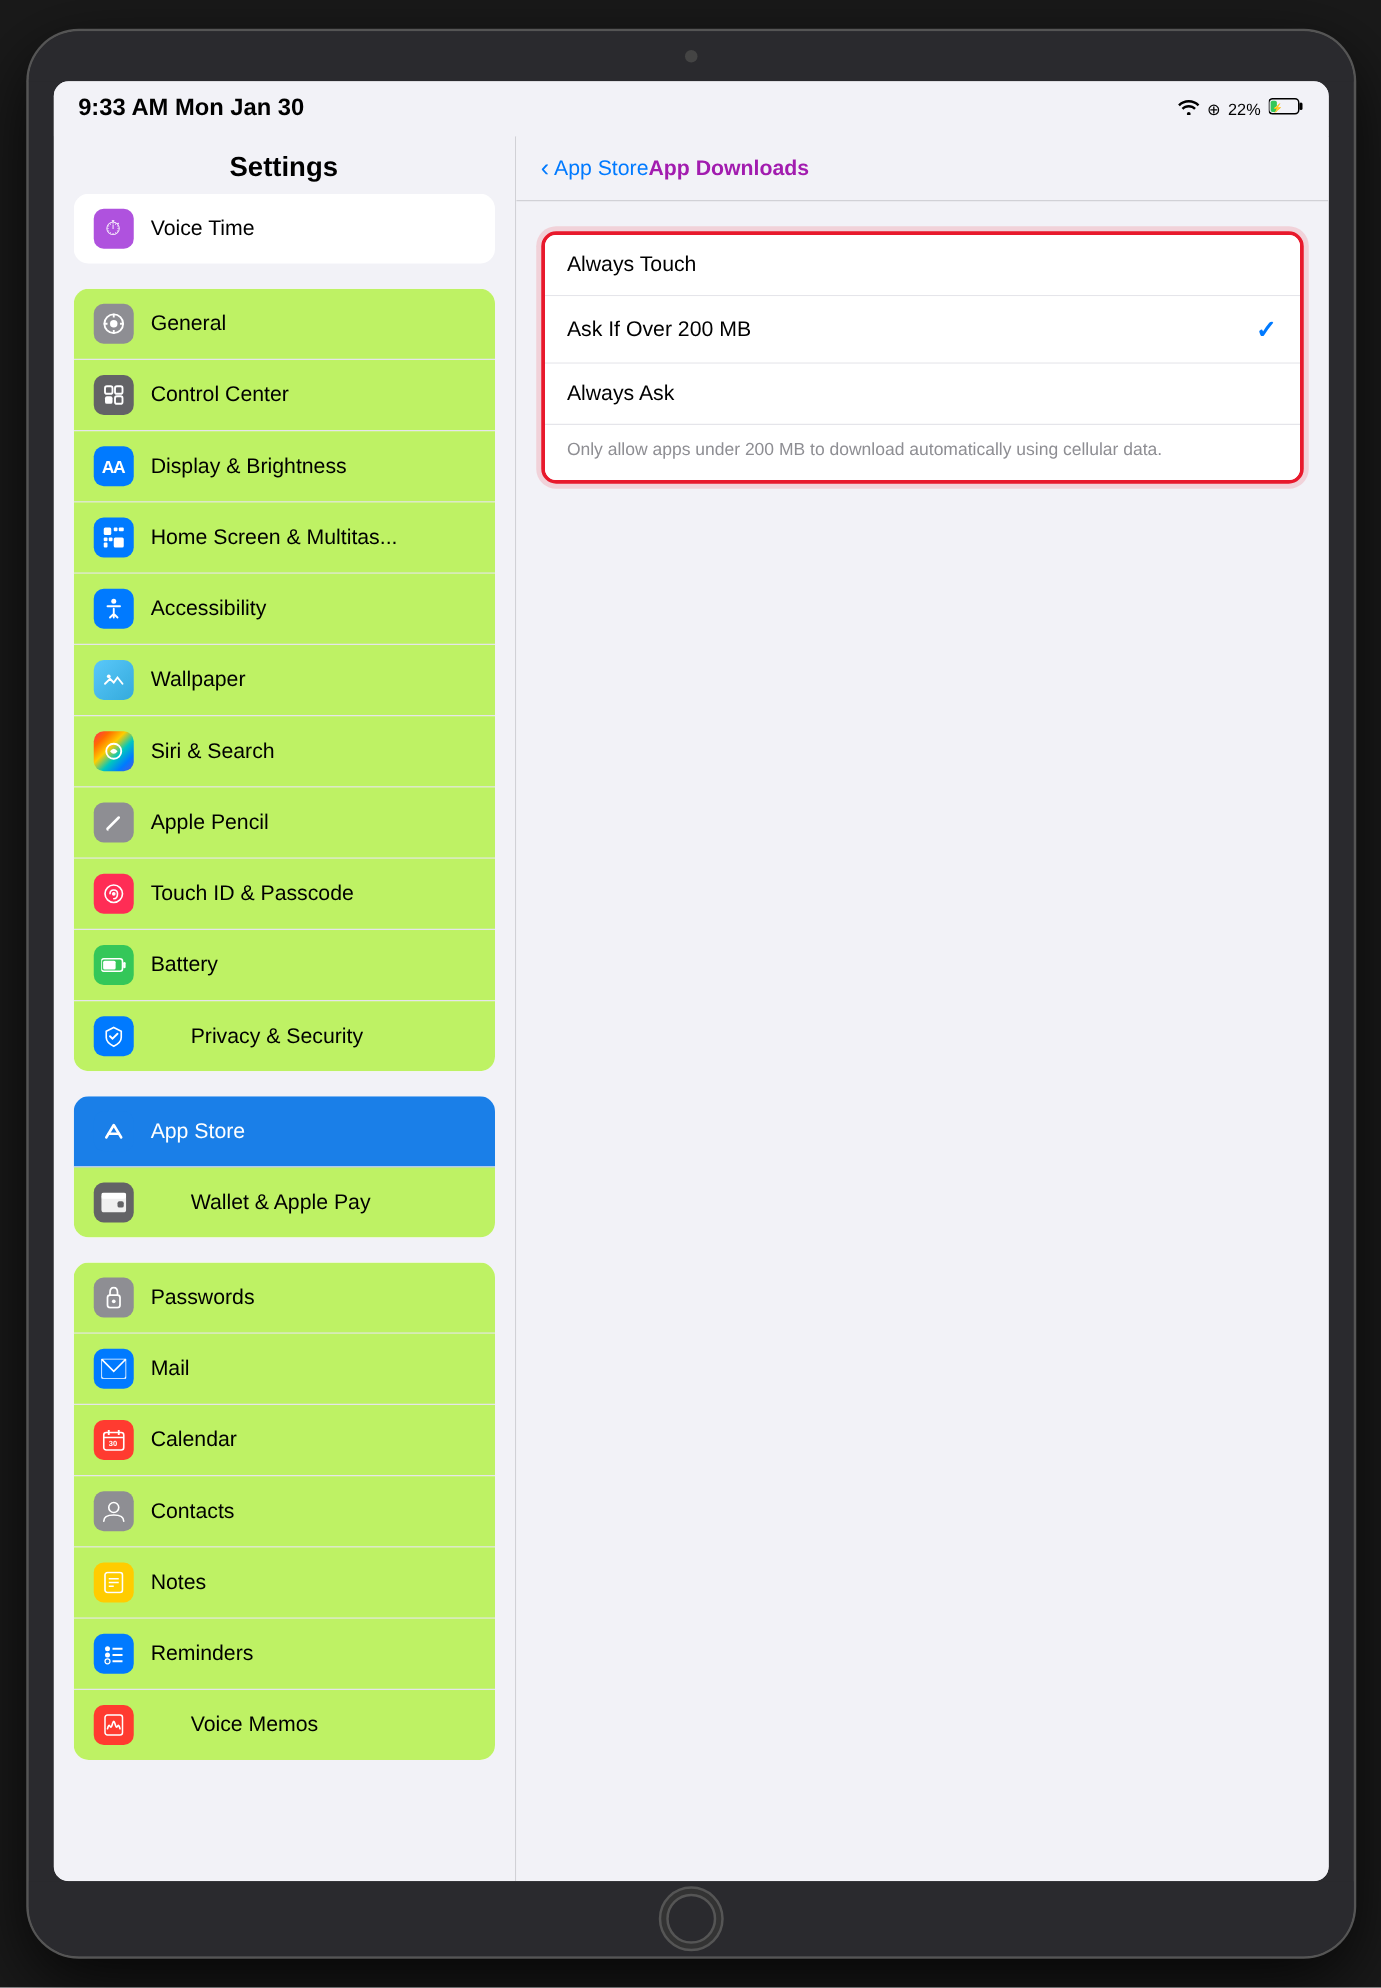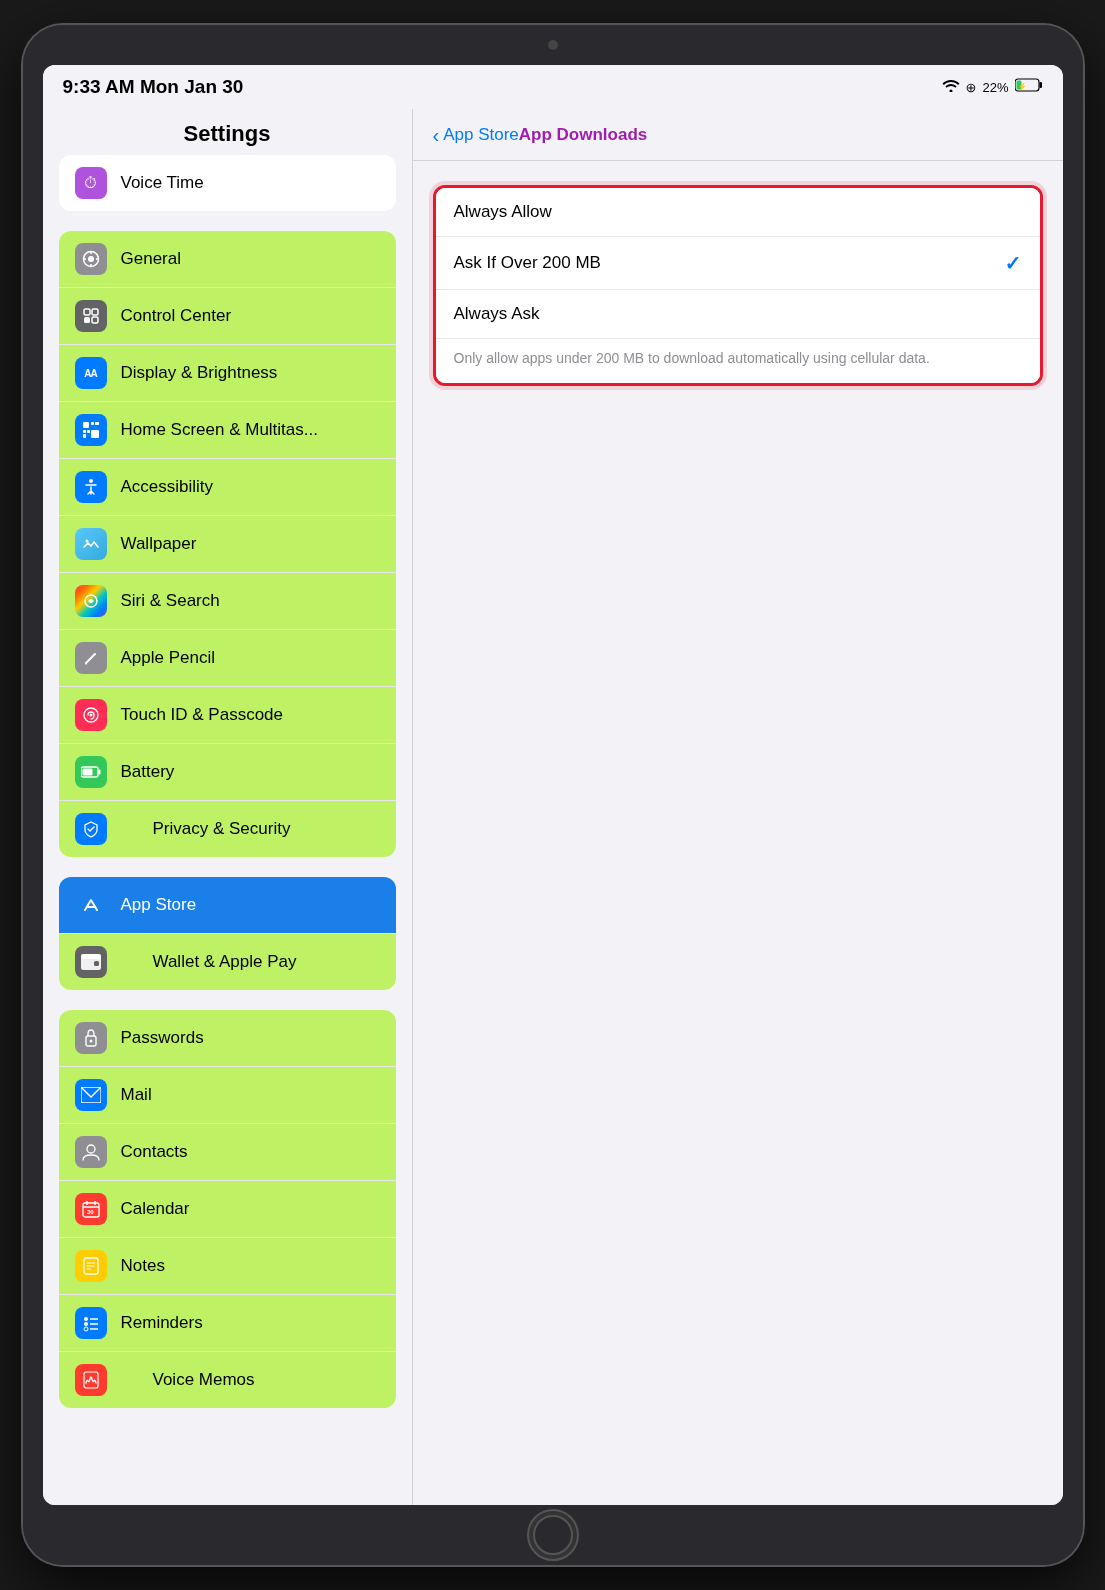--- a/index.html
+++ b/index.html
@@ -371,21 +371,21 @@
               <svg width="18" height="18" viewBox="0 0 18 18" fill="none">
                   <rect x="2" y="2" width="6" height="6" rx="1.5" stroke="white" stroke-width="1.5"></rect>
                   <rect x="10" y="2" width="6" height="6" rx="1.5" stroke="white" stroke-width="1.5"></rect>
                   <rect x="2" y="10" width="6" height="6" rx="1.5" fill="white"></rect>
                   <rect x="10" y="10" width="6" height="6" rx="1.5" stroke="white" stroke-width="1.5"></rect>
                 </svg>
             </div>
             <span class="item-label">Control Center</span>
           </div>
           <div class="settings-item">
-            <div class="item-icon icon-blue" style="font-size:10px;font-weight:700;letter-spacing:-1px;">AA</div>
+            <div class="item-icon icon-blue" style="font-size:14px;font-weight:700;letter-spacing:-1px;">AA</div>
             <span class="item-label">Display &amp; Brightness</span>
           </div>
           <div class="settings-item">
             <div class="item-icon icon-blue">
               <svg width="18" height="18" viewBox="0 0 18 18" fill="none">
                   <rect x="1" y="1" width="6" height="6" rx="1.2" fill="white"></rect>
                   <rect x="9" y="1" width="3" height="3" rx="0.8" fill="white"></rect>
                   <rect x="13" y="1" width="4" height="3" rx="0.8" fill="white"></rect>
                   <rect x="1" y="9" width="3" height="3" rx="0.8" fill="white"></rect>
                   <rect x="5" y="9" width="3" height="3" rx="0.8" fill="white"></rect>
@@ -499,39 +499,39 @@
           <div class="settings-item">
             <div class="item-icon icon-blue">
               <svg width="20" height="16" viewBox="0 0 20 16" fill="none">
                   <rect x="0" y="0" width="20" height="16" rx="2" fill="none" stroke="white" stroke-width="1.3"></rect>
                   <polyline points="0,0 10,10 20,0" stroke="white" stroke-width="1.3" fill="none"></polyline>
                 </svg>
             </div>
             <span class="item-label">Mail</span>
           </div>
           <div class="settings-item">
-            <div class="item-icon icon-gray">
-              <svg width="18" height="18" viewBox="0 0 18 18" fill="none">
-                  <circle cx="9" cy="6" r="4" stroke="white" stroke-width="1.3"></circle>
-                  <path d="M1 17 Q1 12 9 12 Q17 12 17 17" stroke="white" stroke-width="1.3" stroke-linecap="round"></path>
-                </svg>
-            </div>
-            <span class="item-label">Contacts</span>
-          </div>
-          <div class="settings-item">
             <div class="item-icon icon-red">
               <svg width="18" height="18" viewBox="0 0 18 18" fill="none">
                   <rect x="1" y="3" width="16" height="14" rx="2" stroke="white" stroke-width="1.3"></rect>
                   <line x1="1" y1="7" x2="17" y2="7" stroke="white" stroke-width="1.3"></line>
                   <line x1="5" y1="1" x2="5" y2="5" stroke="white" stroke-width="1.5"></line>
                   <line x1="13" y1="1" x2="13" y2="5" stroke="white" stroke-width="1.5"></line>
                   <text x="5" y="14" font-size="6" fill="white" font-family="sans-serif" font-weight="bold">30</text>
                 </svg>
             </div>
             <span class="item-label">Calendar</span>
+          </div>
+          <div class="settings-item">
+            <div class="item-icon icon-gray">
+              <svg width="18" height="18" viewBox="0 0 18 18" fill="none">
+                  <circle cx="9" cy="6" r="4" stroke="white" stroke-width="1.3"></circle>
+                  <path d="M1 17 Q1 12 9 12 Q17 12 17 17" stroke="white" stroke-width="1.3" stroke-linecap="round"></path>
+                </svg>
+            </div>
+            <span class="item-label">Contacts</span>
           </div>
           <div class="settings-item">
             <div class="item-icon icon-yellow">
               <svg width="16" height="18" viewBox="0 0 16 18" fill="none">
                   <rect x="1" y="1" width="14" height="16" rx="2" stroke="white" stroke-width="1.3"></rect>
                   <line x1="4" y1="6" x2="12" y2="6" stroke="white" stroke-width="1.2"></line>
                   <line x1="4" y1="9" x2="12" y2="9" stroke="white" stroke-width="1.2"></line>
                   <line x1="4" y1="12" x2="8" y2="12" stroke="white" stroke-width="1.2"></line>
                 </svg>
             </div>
@@ -570,21 +570,21 @@
             <span class="back-chevron">‹</span>
             <span>App Store</span>
           </div>
           <div class="detail-title">App Downloads</div>
         </div>
 
         <div class="detail-body">
 
           <div class="options-group">
             <div class="option-item">
-              <span class="option-label">Always Allow</span>
+              <span class="option-label">Always Touch</span>
             </div>
             <div class="option-item">
               <span class="option-label">Ask If Over 200 MB</span>
               <span class="checkmark">✓</span>
             </div>
             <div class="option-item">
               <span class="option-label">Always Ask</span>
             </div>
             <div class="option-description">Only allow apps under 200 MB to download automatically using cellular data.</div>
           </div>

